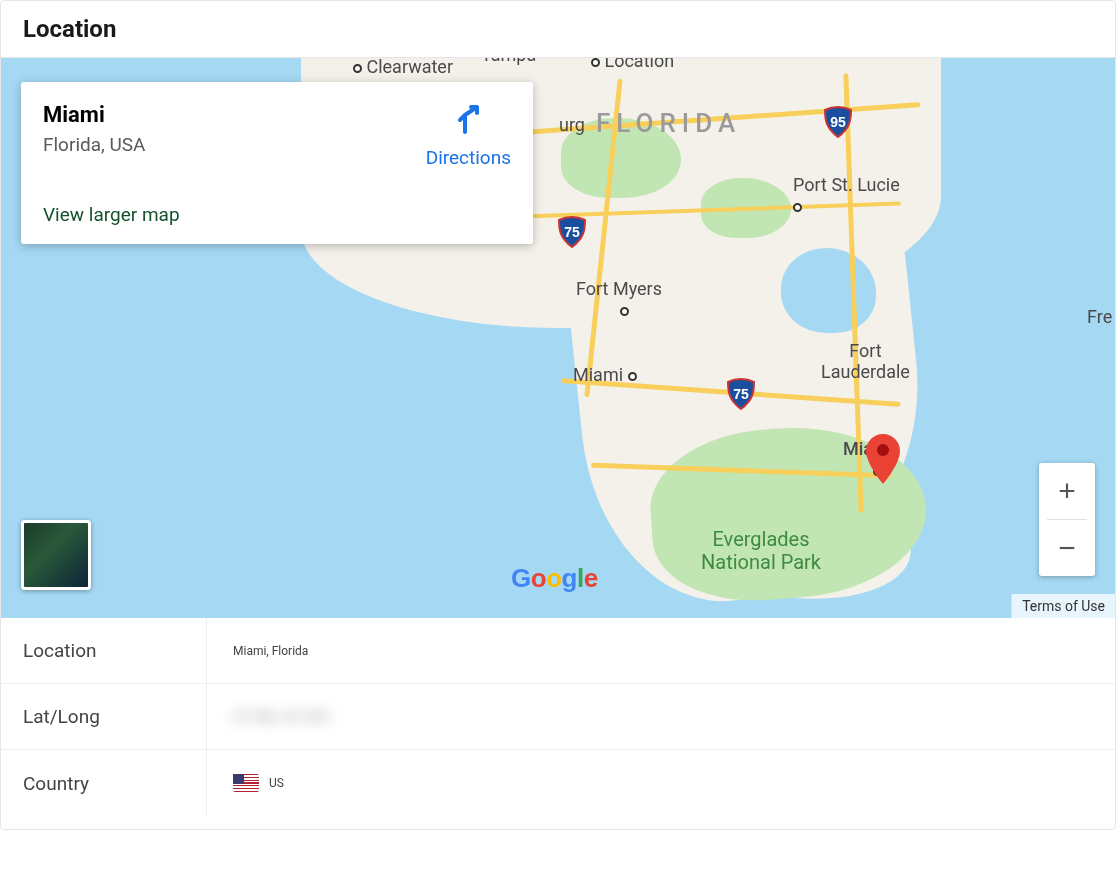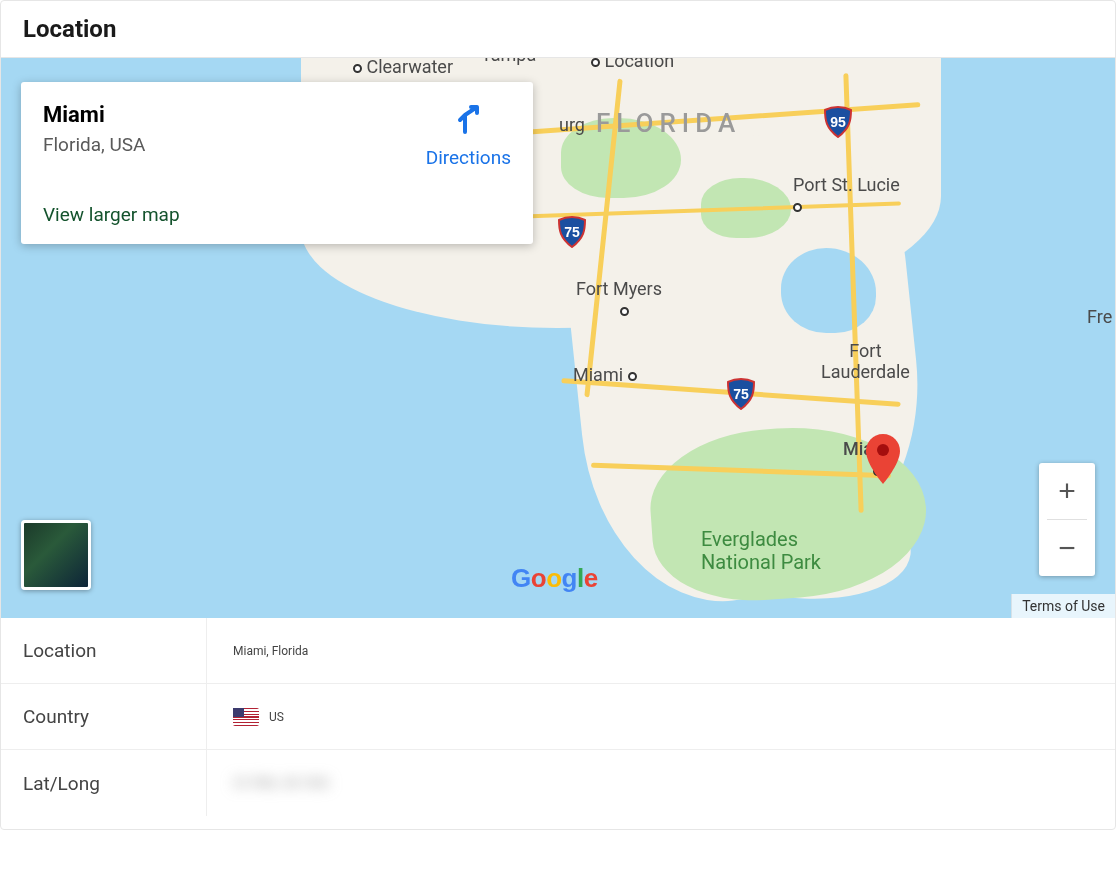--- a/index.html
+++ b/index.html
@@ -106,20 +106,21 @@
     width: 9px; height: 9px;
     border: 2px solid #333;
     border-radius: 50%;
     background: #fff;
     vertical-align: middle;
   }
   .park-label {
     position: absolute;
     color: #3d8b40;
     font-size: 20px;
+    text-align: center;
     line-height: 1.15;
     font-family: Roboto, Arial, sans-serif;
   }
   .shield {
     position: absolute;
     width: 30px; height: 32px;
     color: #fff;
     font-size: 14px;
     font-weight: 700;
     text-align: center;
@@ -371,27 +372,27 @@
       <div class="tou">Terms of Use</div>
     </div>
   </div>
 
   <div class="info">
     <div class="row">
       <div class="cell-k">Location</div>
       <div class="cell-v">Miami, Florida</div>
     </div>
     <div class="row">
+      <div class="cell-k">Lat/Long</div>
+      <div class="cell-v">
+          <span class="blurred">25.7806, -80.1826</span>
+        </div>
+    </div>
+    <div class="row">
       <div class="cell-k">Country</div>
       <div class="cell-v">
         <span class="flag"></span>
         <span>US</span>
       </div>
     </div>
-    <div class="row">
-      <div class="cell-k">Lat/Long</div>
-      <div class="cell-v">
-          <span class="blurred">25.7806, -80.1826</span>
-        </div>
-    </div>
   </div>
 
 </div>
 
 </body></html>

